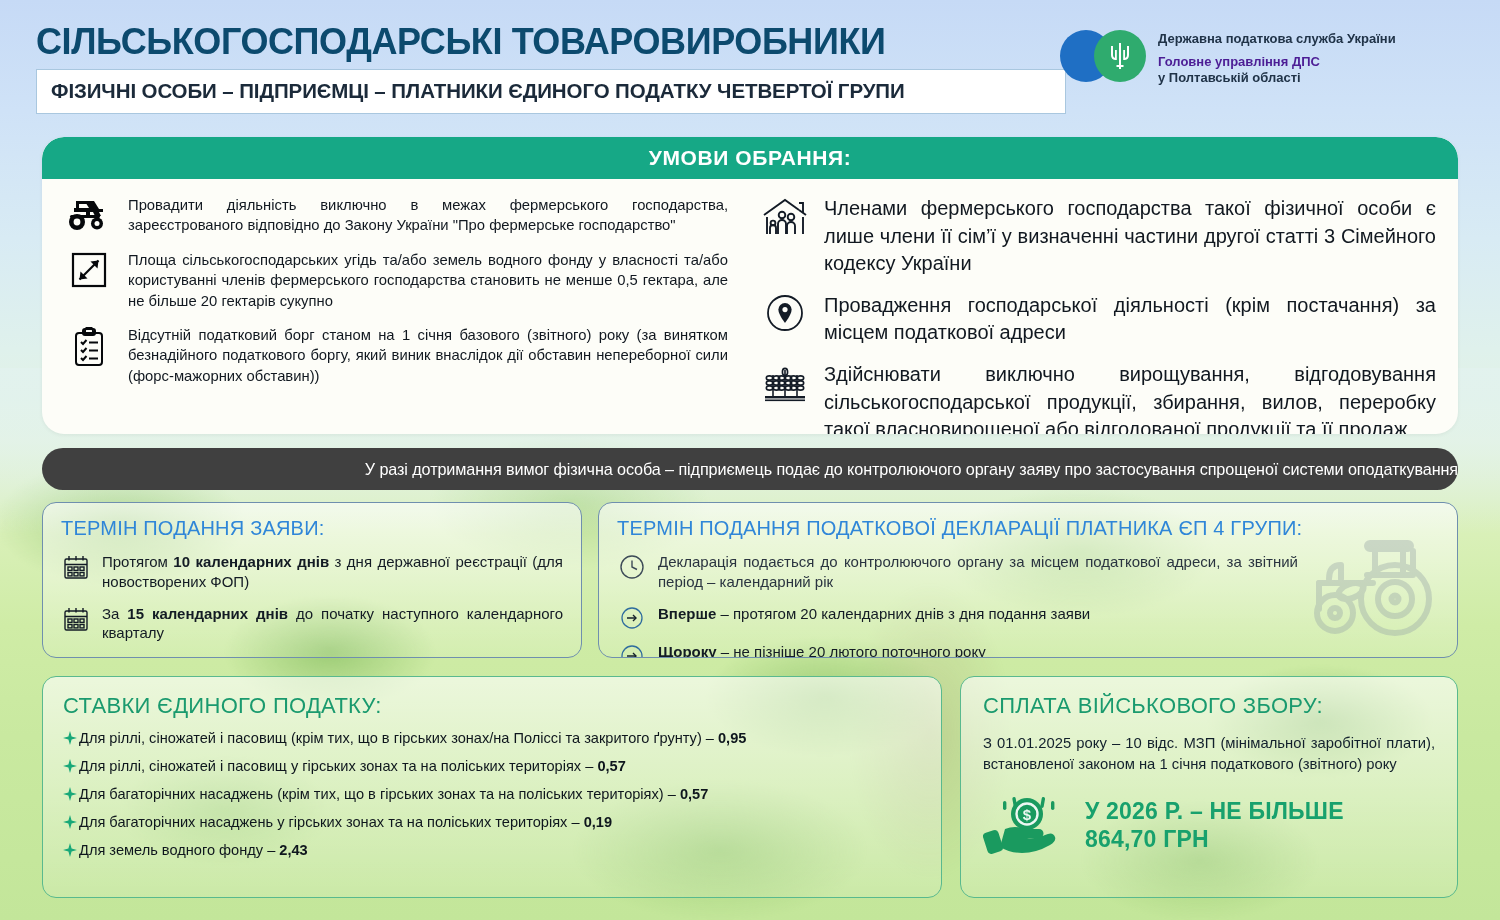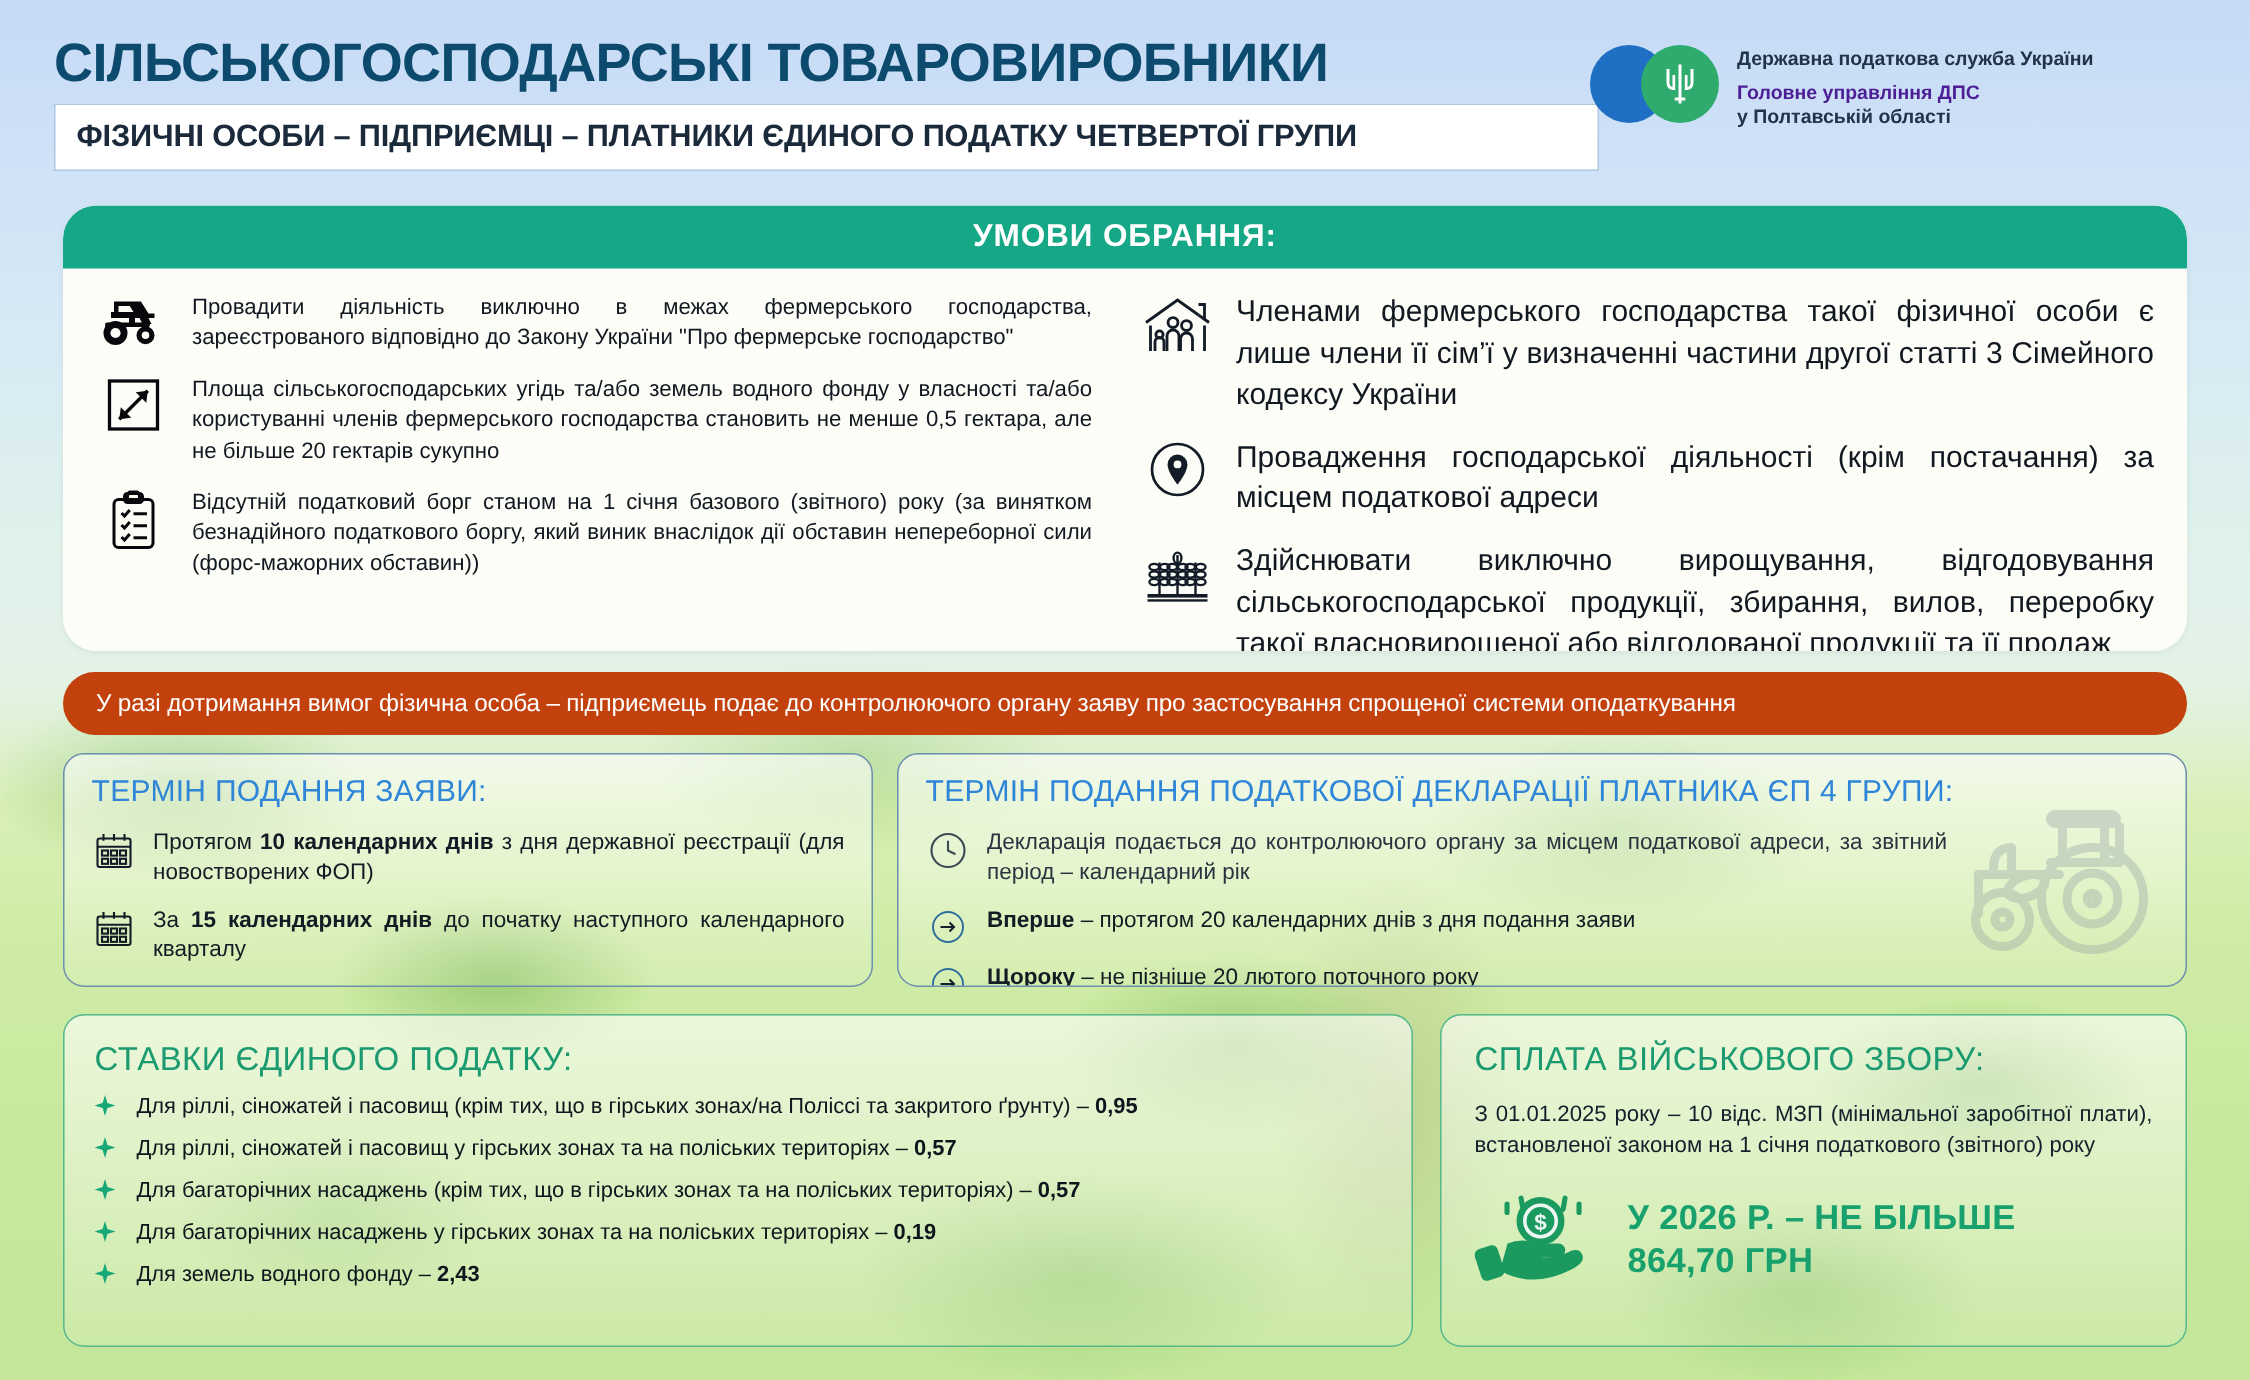--- a/index.html
+++ b/index.html
@@ -113,22 +113,22 @@
   .cond-icon { flex: none; width: 50px; display: flex; justify-content: center; padding-top: 2px; }
   .cond-text {
     font-size: 14.8px; color: #111820; line-height: 1.38;
     text-align: justify; text-align-last: left;
   }
   .cond-col.right .cond-text { font-size: 20px; }
 
   
   .banner {
     position: absolute; left: 42px; top: 448px; width: 1416px; height: 42px;
-    background: #c2410c; border-radius: 21px;
-    display: flex; align-items: center; padding-left: 22px;
+    background: #404040; border-radius: 21px;
+    display: flex; align-items: center; padding-left: 22px; justify-content: flex-end;
   }
   .banner-text { color: #ffffff; font-size: 16.2px; letter-spacing: -0.1px; white-space: nowrap; }
 
   
   .panel {
     position: absolute;
     border: 1.3px solid #6f8fae;
     border-radius: 14px;
     background: linear-gradient(180deg, rgba(255,255,255,.62), rgba(255,255,255,.12));
     overflow: hidden;
@@ -156,21 +156,21 @@
     left: 42px; top: 676px; width: 900px; height: 222px; padding: 16px 20px 0 20px;
     border-color: #59b98e;
   }
   .p-levy {
     left: 960px; top: 676px; width: 498px; height: 222px; padding: 16px 22px 0 22px;
     border-color: #59b98e;
   }
   .rates-title, .levy-title {
     font-size: 22px; color: #1a9a6e; letter-spacing: .3px; white-space: nowrap;
   }
-  .rate-row { display: flex; gap: 12px; align-items: flex-end; margin-top: 10.5px; }
+  .rate-row { display: flex; gap: 0; align-items: flex-end; margin-top: 10.5px; }
   .rate-bullet { flex: none; width: 16px; color: #18a878; font-size: 15px; line-height: 1; }
   .rate-txt { font-size: 14.6px; color: #0e161d; line-height: 1.2; white-space: nowrap; }
 
   .levy-para {
     margin-top: 14px; font-size: 14.8px; color: #12202c; line-height: 1.42;
     text-align: justify; text-align-last: left;
   }
   .levy-bottom { display: flex; align-items: center; gap: 16px; margin-top: 16px; }
   .levy-head {
     font-size: 23px; font-weight: 800; color: #18a16d; line-height: 1.22; letter-spacing: .2px;

